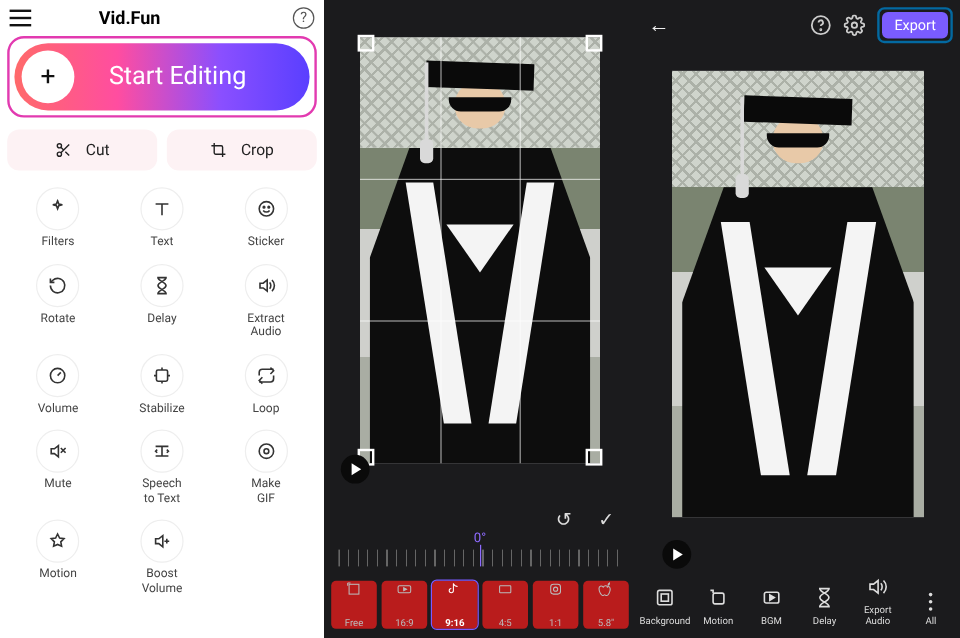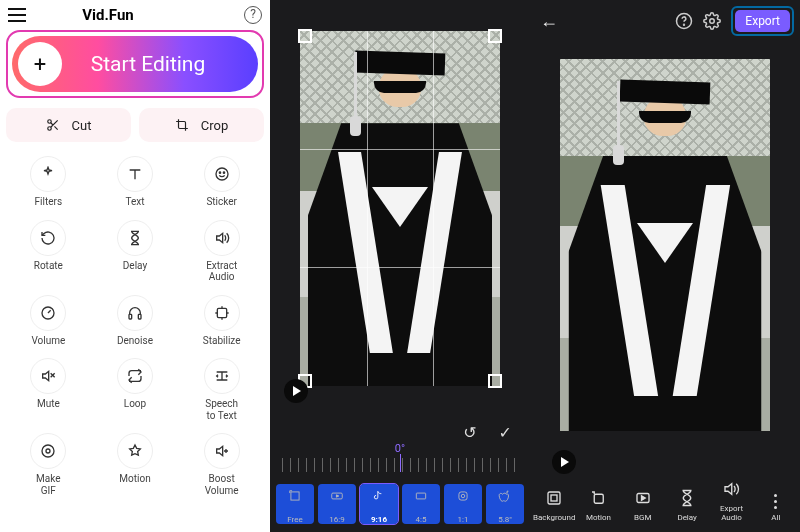--- a/index.html
+++ b/index.html
@@ -98,22 +98,22 @@
     background:#0a0a0a;display:flex;align-items:center;justify-content:center;}
   .play-dot::after{content:"";border-left:8px solid #fff;border-top:5px solid transparent;border-bottom:5px solid transparent;margin-left:2px;}
   .mid-controls{display:flex;justify-content:flex-end;gap:22px;padding:6px 18px 0 18px;font-size:16px;}
   .mid-controls span{cursor:pointer;}
   .angle-row{position:relative;height:36px;}
   .angle-val{position:absolute;left:50%;top:0;transform:translateX(-50%);color:#8e6bff;font-size:11px;}
   .ticks{position:absolute;top:16px;left:12px;right:12px;height:14px;
     background:repeating-linear-gradient(90deg,#666 0 1px,transparent 1px 8px);}
   .ticks::after{content:"";position:absolute;left:50%;top:-4px;width:1px;height:18px;background:#8e6bff;}
   .ratio-row{display:flex;gap:4px;padding:6px 6px 8px 6px;}
-  .ratio{flex:1;height:40px;background:#1d4ed8;border-radius:4px;display:flex;flex-direction:column;
-    align-items:center;justify-content:flex-end;font-size:8px;color:#bbb;gap:12px;}
+  .ratio{flex:1;height:40px;background:#b91c1c;border-radius:4px;display:flex;flex-direction:column;
+    align-items:center;justify-content:space-between;font-size:8px;color:#bbb;gap:12px;}
   .ratio.sel{outline:1px solid #7a5cff;color:#fff;font-weight:bold;}
   .ratio svg{width:14px;height:14px;fill:none;stroke:#bbb;stroke-width:1.5;}
   .ratio.sel svg{stroke:#fff;}
   
   .panel-right {
     flex:1; background:#1b1b1d; color:#ddd;
     display:flex; flex-direction:column;
   }
   .right-header{display:flex;align-items:center;justify-content:space-between;padding:6px 6px 4px 10px;}
   .rh-left{font-size:18px;color:#eee;}
@@ -230,56 +230,46 @@
           <svg viewBox="0 0 24 24">
             <circle cx="12" cy="12" r="9"></circle>
             <path d="M12 12l4-4"></path>
           </svg>
         </div>
         <div>Volume</div>
       </div>
       <div class="tool">
         <div class="ticon">
           <svg viewBox="0 0 24 24">
-            <path d="M4 14v-2a8 8 0 0 1 16 0v2"></path>
-            <rect x="3" y="14" width="4" height="7" rx="1"></rect>
-            <rect x="17" y="14" width="4" height="7" rx="1"></rect>
-          </svg>
-        </div>
-        <div>Denoise</div>
-      </div>
-      <div class="tool">
-        <div class="ticon">
-          <svg viewBox="0 0 24 24">
             <rect x="5" y="5" width="14" height="14" rx="2"></rect>
             <path d="M12 2v3M12 19v3M2 12h3M19 12h3"></path>
           </svg>
         </div>
         <div>Stabilize</div>
-      </div>
-      <div class="tool">
-        <div class="ticon">
-          <svg viewBox="0 0 24 24">
-            <path d="M4 9v6h4l5 4V5L8 9H4z"></path>
-            <line x1="16" y1="8" x2="22" y2="14"></line>
-            <line x1="22" y1="8" x2="16" y2="14"></line>
-          </svg>
-        </div>
-        <div>Mute</div>
       </div>
       <div class="tool">
         <div class="ticon">
           <svg viewBox="0 0 24 24">
             <path d="M17 2l4 4-4 4"></path>
             <path d="M3 12V8a4 4 0 0 1 4-4h14"></path>
             <path d="M7 22l-4-4 4-4"></path>
             <path d="M21 12v4a4 4 0 0 1-4 4H3"></path>
           </svg>
         </div>
         <div>Loop</div>
+      </div>
+      <div class="tool">
+        <div class="ticon">
+          <svg viewBox="0 0 24 24">
+            <path d="M4 9v6h4l5 4V5L8 9H4z"></path>
+            <line x1="16" y1="8" x2="22" y2="14"></line>
+            <line x1="22" y1="8" x2="16" y2="14"></line>
+          </svg>
+        </div>
+        <div>Mute</div>
       </div>
       <div class="tool">
         <div class="ticon">
           <svg viewBox="0 0 24 24">
             <path d="M4 6h16M4 18h16M12 6v12"></path>
             <path d="M6 10l-2 2 2 2M18 10l2 2-2 2"></path>
           </svg>
         </div>
         <div>Speech<br>to Text</div>
       </div>

